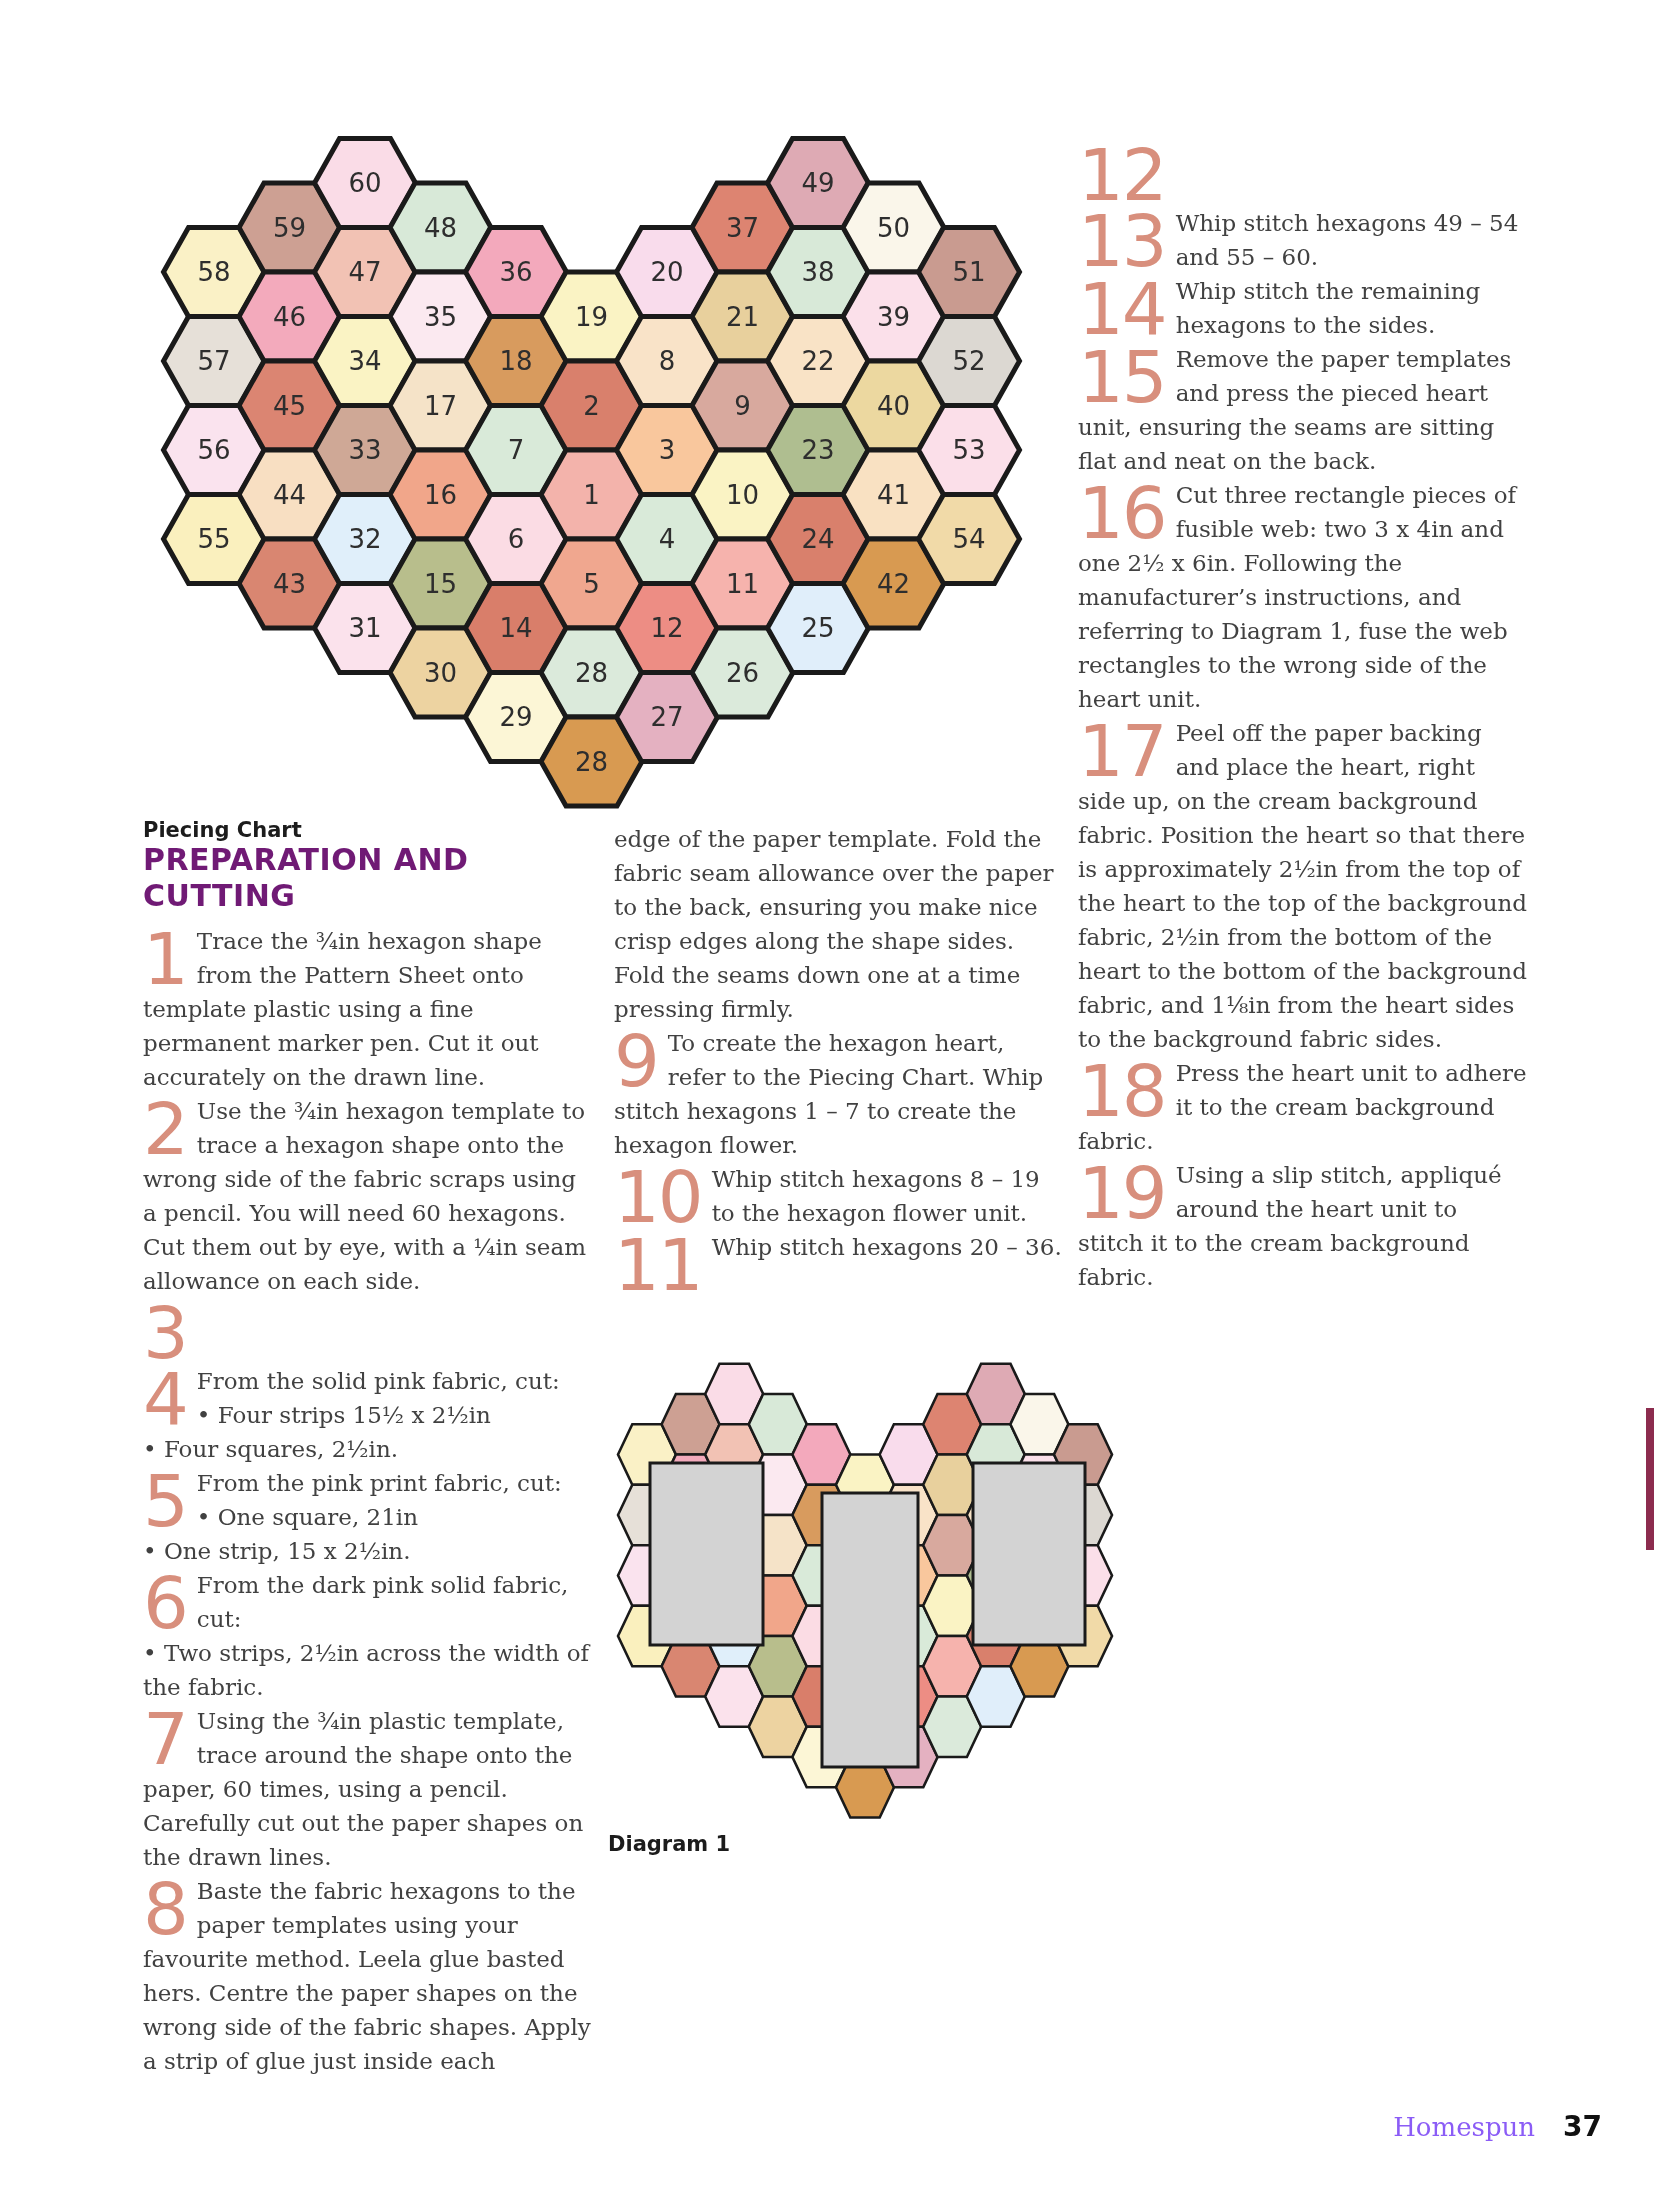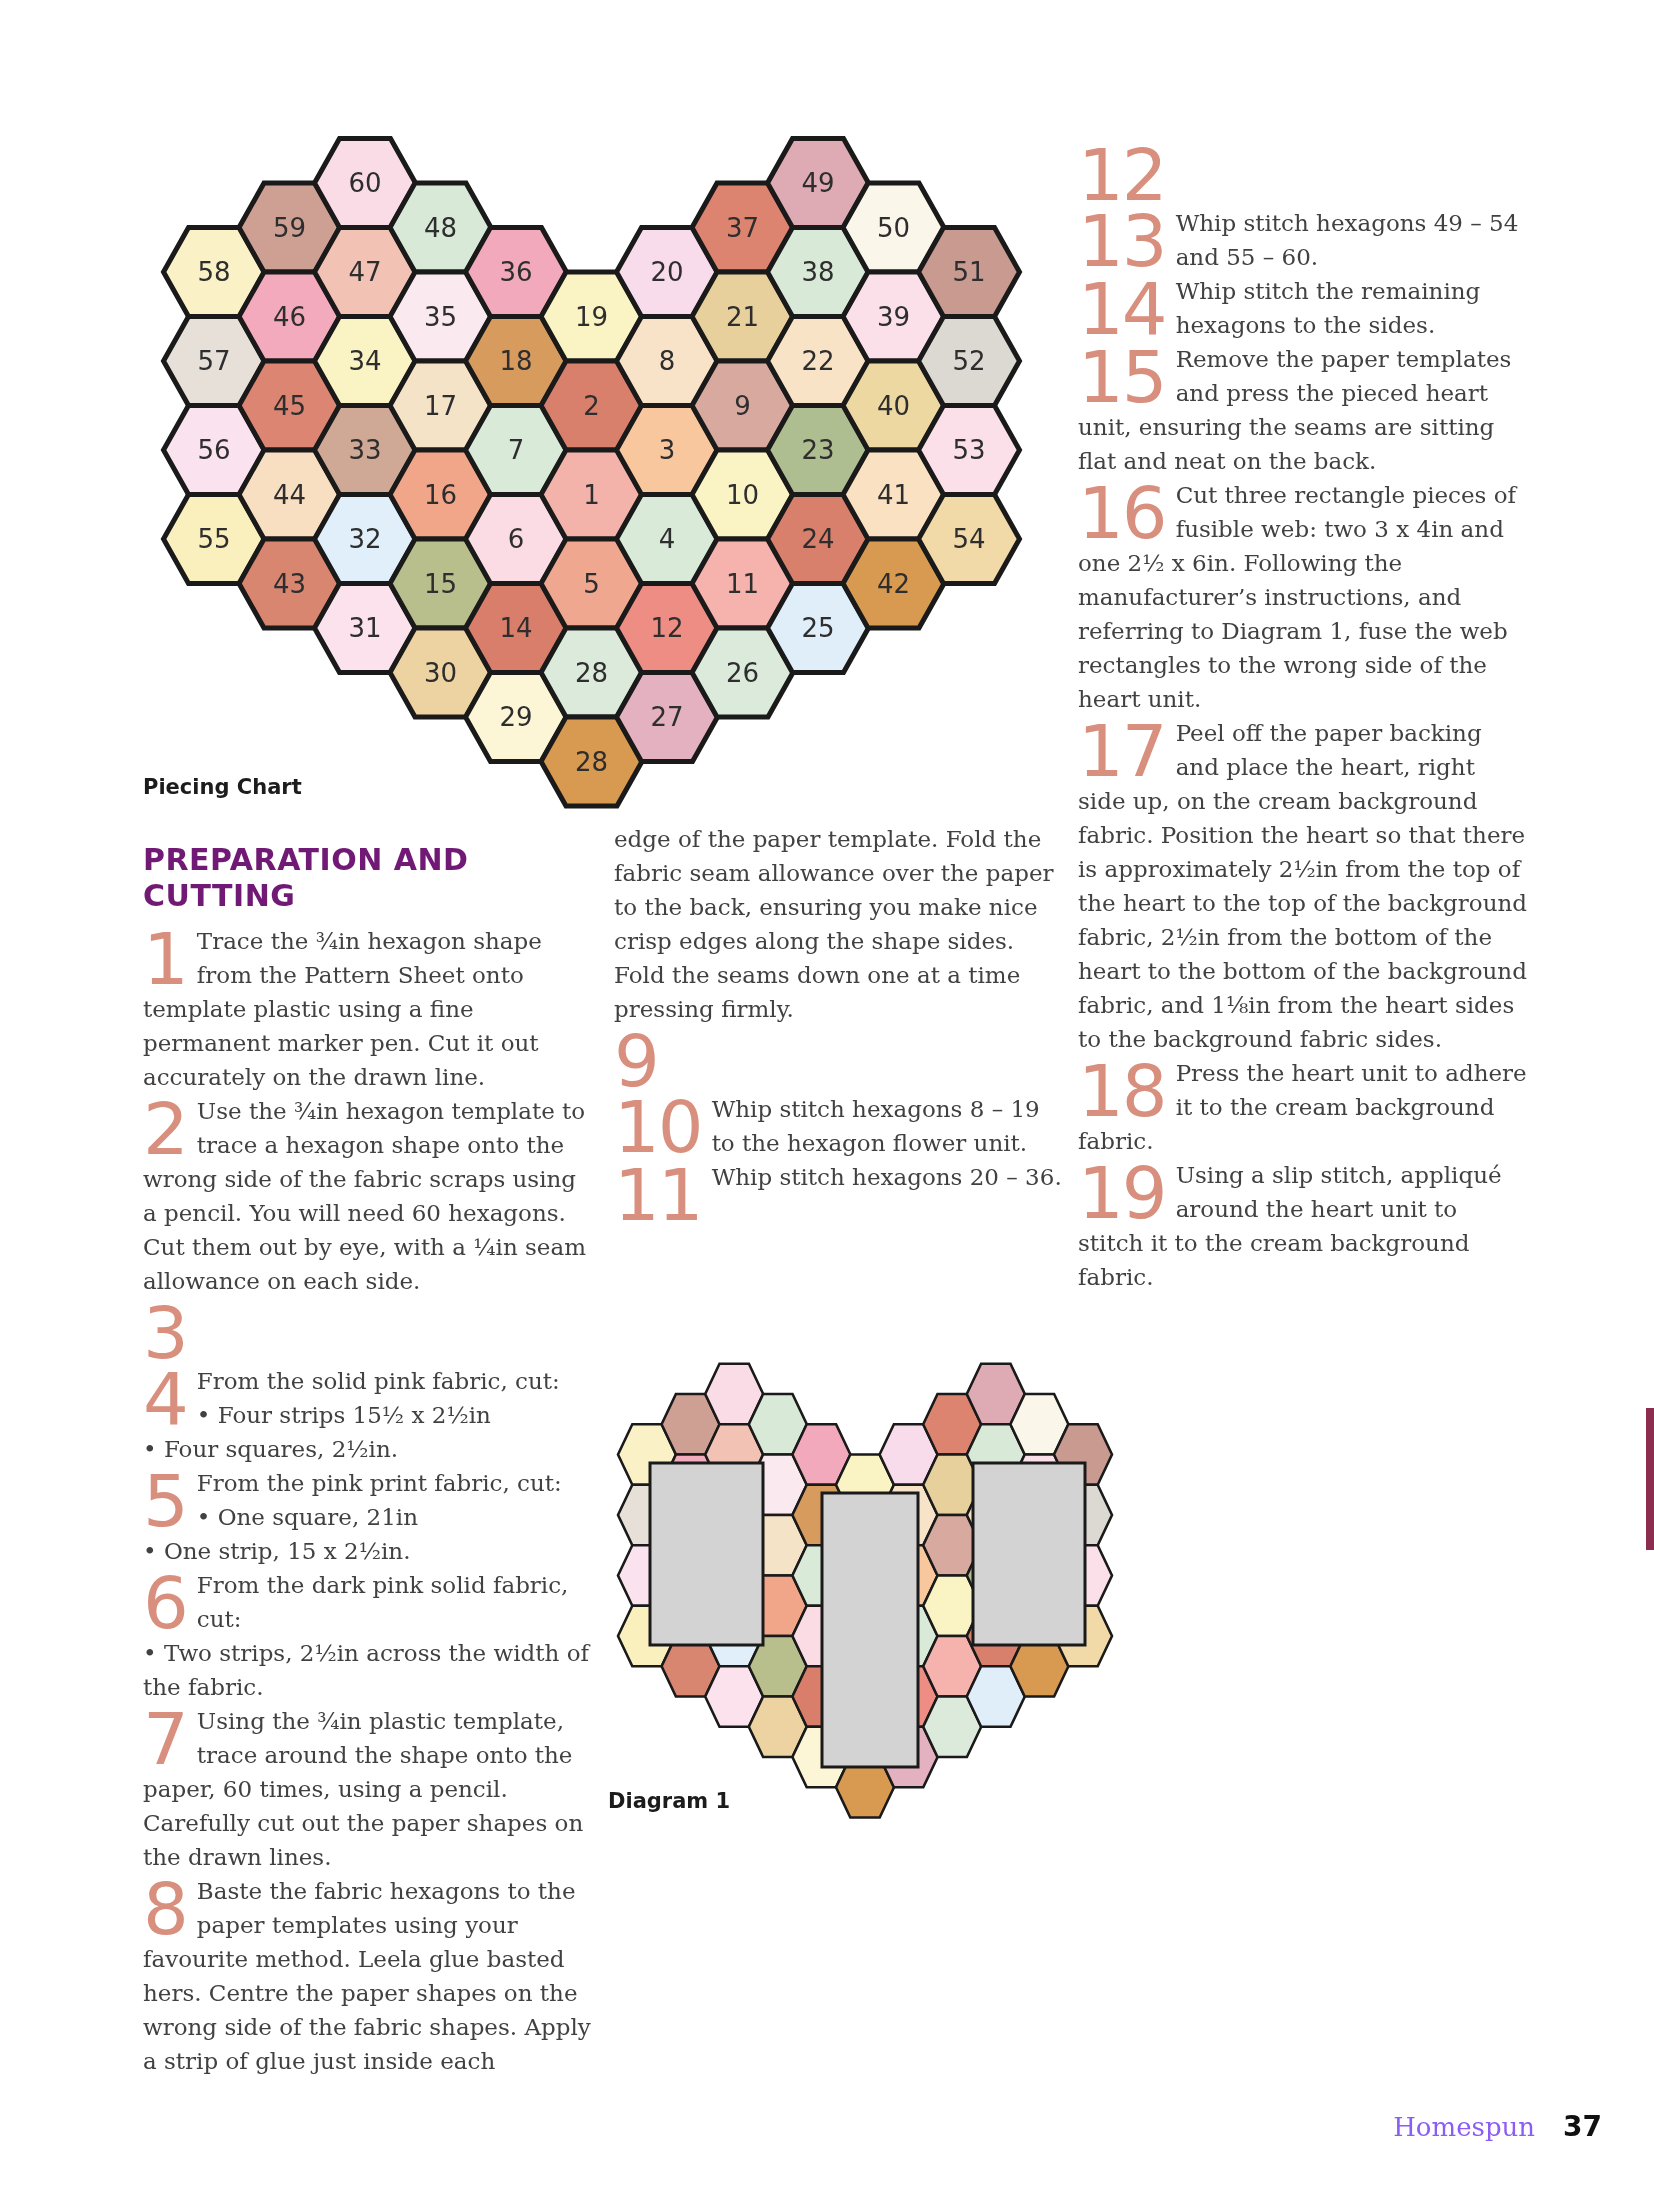--- a/index.html
+++ b/index.html
@@ -1,19 +1,19 @@
 <!DOCTYPE html>
 <html><head>
 <meta charset="utf-8">
 <style>
   html,body { margin:0; padding:0; }
   body { width:1654px; height:2189px; position:relative; background:#ffffff;
          font-family:"DejaVu Serif", serif; color:#414141; }
   #art { position:absolute; left:0; top:0; width:1654px; height:2189px; }
-  .caption { position:absolute; font:bold 21px/26px "DejaVu Sans", sans-serif; color:#1c1c1c; }
+  .caption { position:absolute; font:bold 21px/26px "DejaVu Sans", sans-serif; color:#1c1c1c;margin-top:43px; }
   #piecing-caption { left:143px; top:774px; }
   #diagram-caption { left:608px; top:1788px; }
   .textcol { position:absolute; font-size:23px; line-height:34px; }
   #col1 { left:143px; top:842px; width:452px; }
   #col2 { left:614px; top:822px; width:452px; }
   #col3 { left:1078px; top:140px; width:450px; }
   h2.sect { font:bold 30px/36px "DejaVu Sans", sans-serif; color:#701a75;
             margin:0 0 10px 0; letter-spacing:0.5px; }
   h2.sect.later { margin-top:30px; }
   .step { clear:left; }
@@ -239,21 +239,21 @@
       <div class="step"><span class="n">7</span><span class="t">Using the ¾in plastic template, trace around the shape onto the paper, 60 times, using a pencil. Carefully cut out the paper shapes on the drawn lines.</span></div>
     </div>
   <div id="col1b">
       <div class="step"><span class="n">8</span><span class="t">Baste the fabric hexagons to the paper templates using your favourite method. Leela glue basted hers. Centre the paper shapes on the wrong side of the fabric shapes. Apply a strip of glue just inside each</span></div>
     </div>
 </div>
 
 <div id="col2" class="textcol">
   <div id="col2a">
       <div class="step"><span class="t">edge of the paper template. Fold the fabric seam allowance over the paper to the back, ensuring you make nice crisp edges along the shape sides. Fold the seams down one at a time pressing firmly.</span></div>
-      <div class="step"><span class="n">9</span></div>
+      <div class="step"><span class="n">9</span><span class="t">To create the hexagon heart, refer to the Piecing Chart. Whip stitch hexagons 1 – 7 to create the hexagon flower.</span></div>
       <div class="step"><span class="n">10</span><span class="t">Whip stitch hexagons 8 – 19 to the hexagon flower unit.</span></div>
       <div class="step"><span class="n">11</span><span class="t">Whip stitch hexagons 20 – 36.</span></div>
     </div>
 </div>
 
 <div id="col3" class="textcol">
   <div id="col3a">
       <div class="step"><span class="n">12</span></div>
       <div class="step"><span class="n">13</span><span class="t">Whip stitch hexagons 49 – 54 and 55 – 60.</span></div>
       <div class="step"><span class="n">14</span><span class="t">Whip stitch the remaining hexagons to the sides.</span></div>

